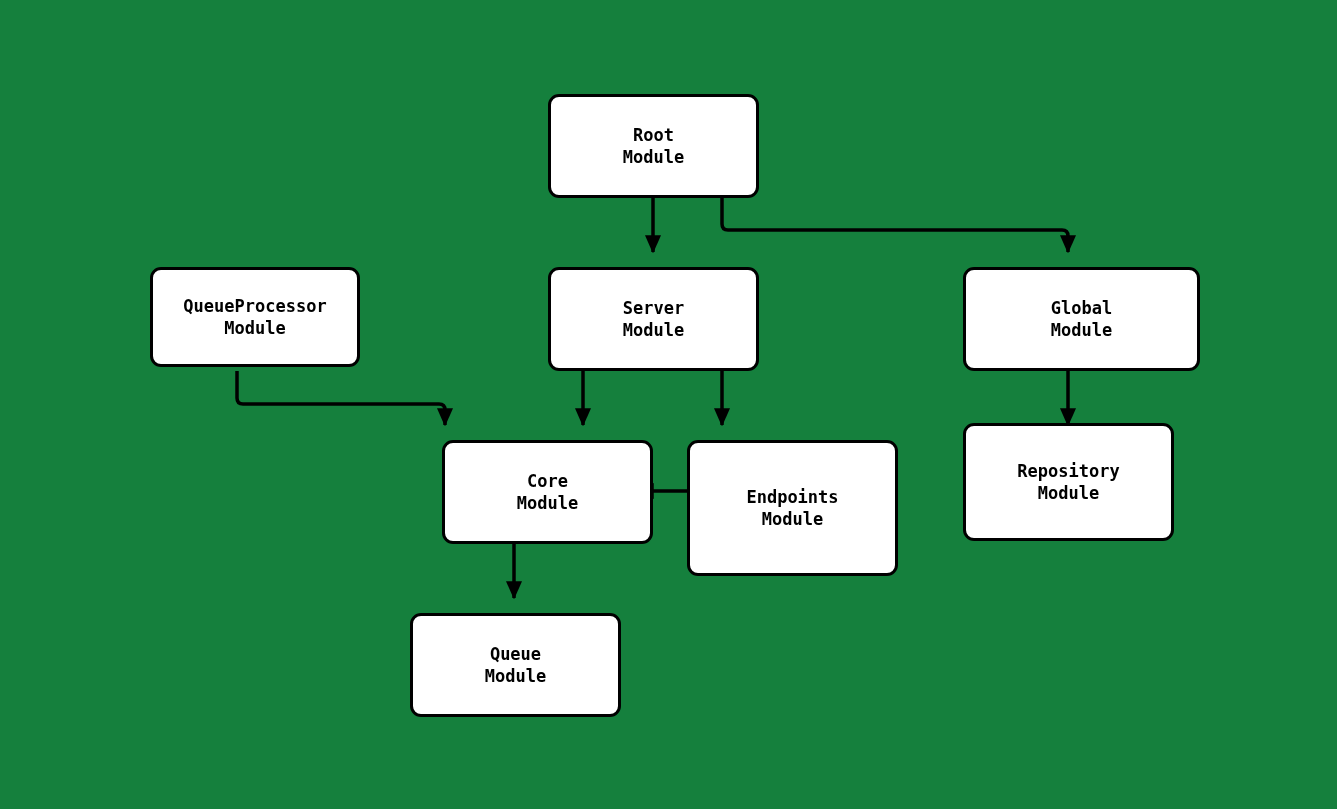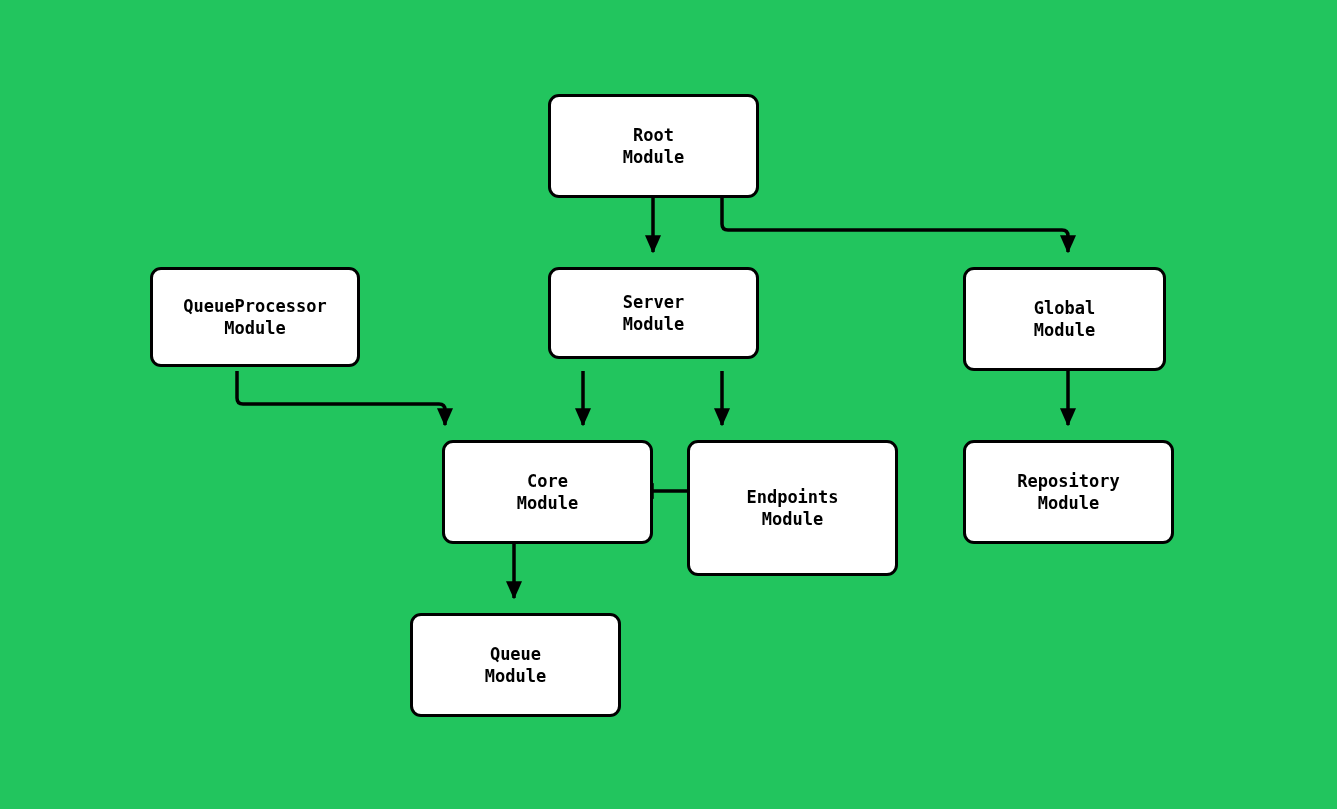--- a/index.html
+++ b/index.html
@@ -4,21 +4,21 @@
 <style>
   html, body {
     margin: 0;
     padding: 0;
     background: #ffffff;
   }
   #canvas {
     position: relative;
     width: 1337px;
     height: 809px;
-    background: #22c55e;
+    background: #15803d;
     overflow: hidden;
     font-family: "DejaVu Sans Mono", "Liberation Mono", monospace;
   }
   #edge-layer {
     position: absolute;
     left: 0;
     top: 0;
     width: 1337px;
     height: 809px;
     pointer-events: none;
@@ -70,41 +70,41 @@
   <div class="node" style="left: 548px; top: 94px; width: 211px; height: 104px;">
     <span class="node-label">Root
 Module</span>
   </div>
 
   <div class="node" style="left: 150px; top: 267px; width: 210px; height: 100px;">
     <span class="node-label">QueueProcessor
 Module</span>
   </div>
 
-  <div class="node" style="left: 548px; top: 267px; width: 211px; height: 92px;">
+  <div class="node" style="left: 548px; top: 267px; width: 211px; height: 104px;">
     <span class="node-label">Server
 Module</span>
   </div>
 
-  <div class="node" style="left: 963px; top: 267px; width: 203px; height: 104px;">
+  <div class="node" style="left: 963px; top: 267px; width: 237px; height: 104px;">
     <span class="node-label">Global
 Module</span>
   </div>
 
   <div class="node" style="left: 410px; top: 440px; width: 211px; height: 104px; margin-left: 32px;">
     <span class="node-label">Core
 Module</span>
   </div>
 
   <div class="node" style="left: 687px; top: 440px; width: 211px; height: 136px;">
     <span class="node-label">Endpoints
 Module</span>
   </div>
 
-  <div class="node" style="left: 963px; top: 440px; width: 211px; height: 104px;">
+  <div class="node" style="left: 963px; top: 423px; width: 211px; height: 118px;">
     <span class="node-label">Repository
 Module</span>
   </div>
 
   <div class="node" style="left: 410px; top: 613px; width: 211px; height: 104px; align-items: center;">
     <span class="node-label">Queue
 Module</span>
   </div>
 
 </div>

